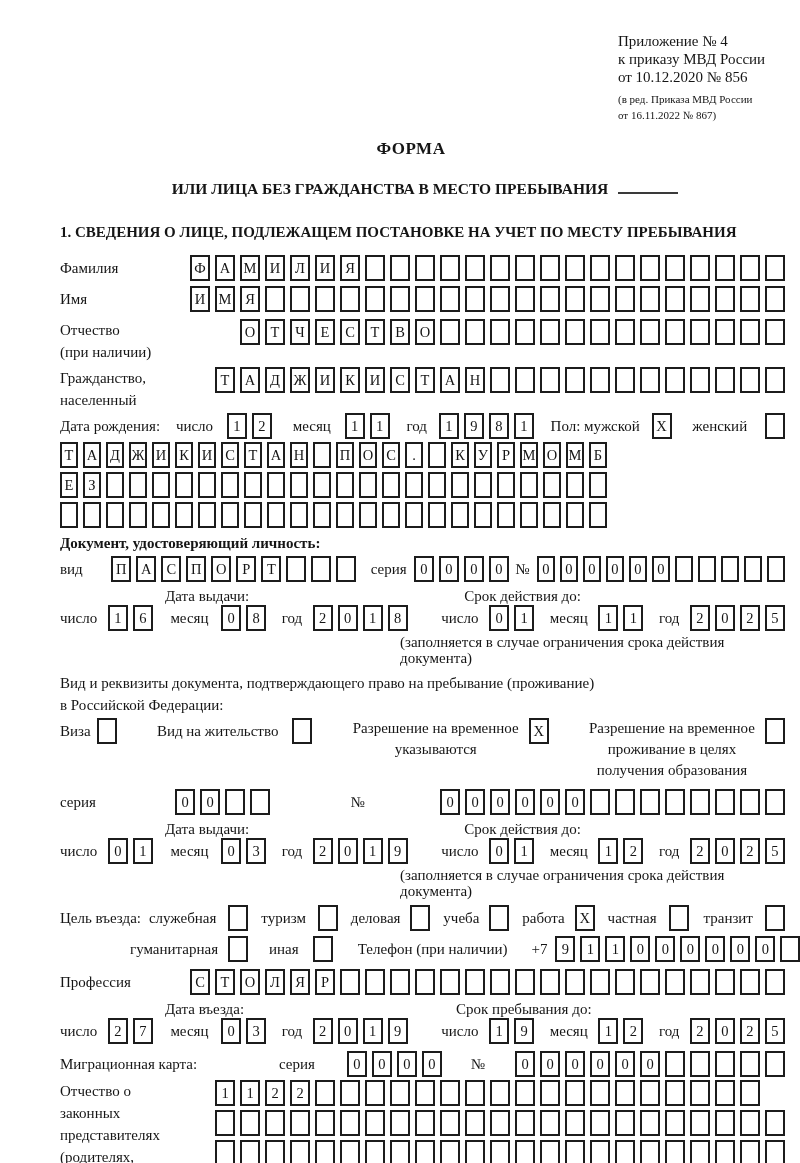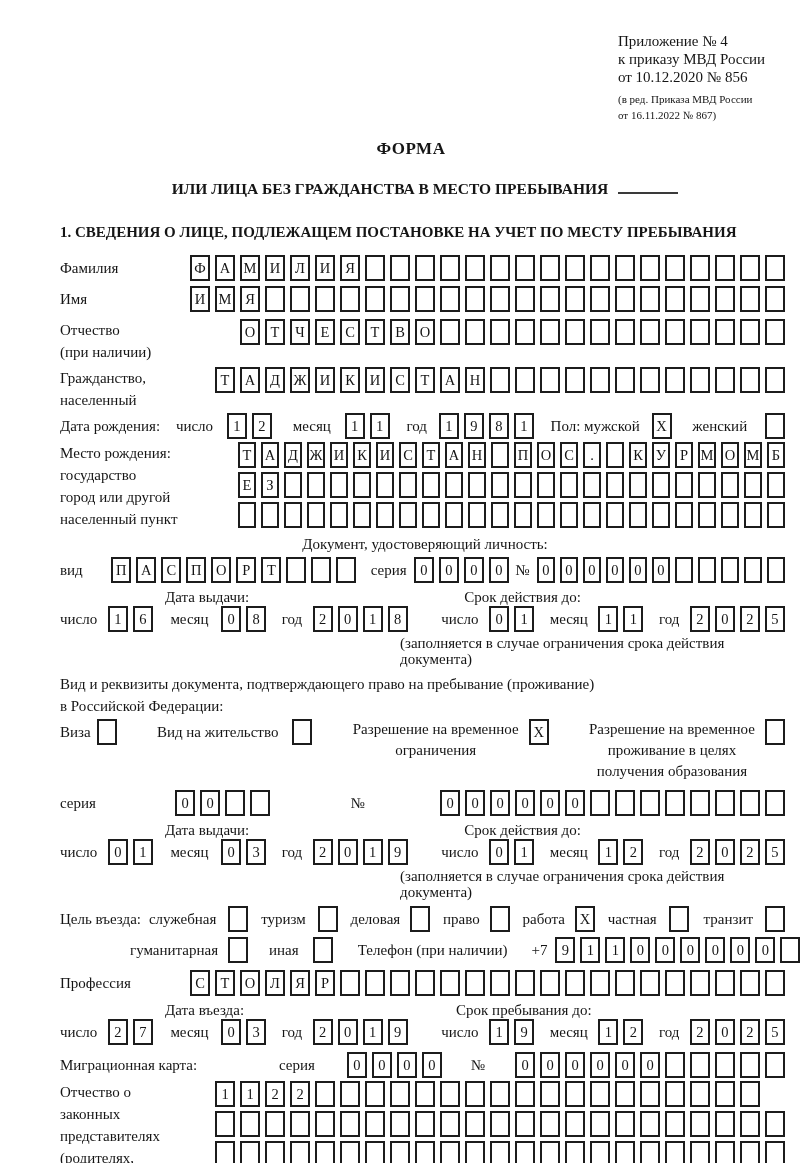--- a/index.html
+++ b/index.html
@@ -26,21 +26,21 @@
   .cell {
     display:inline-block; width:20px; height:26px; border:2px solid #1c1c1c;
     margin-right:5px; text-align:center; font-size:14.5px; line-height:22px;
     vertical-align:top; background:#fff;
   }
   .tight .cell { width:18px; margin-right:5px; }
   .mt2{margin-top:2px}.mt6{margin-top:6px}.mt8{margin-top:8px}.mt10{margin-top:10px}
   .ml6{margin-left:6px}.ml8{margin-left:8px}.ml10{margin-left:10px}.ml12{margin-left:12px}
   .ml14{margin-left:14px}.ml16{margin-left:16px}.ml20{margin-left:20px}.ml24{margin-left:24px}
   .w70{width:70px}.w110{width:110px}.w115{width:115px}.w140{width:140px}.w50{width:50px}.w185{width:185px}
-  .center-b { text-align:center; font-weight:normal; margin-top:6px; }
+  .center-b { text-align:left; font-weight:bold; margin-top:6px; }
   .date-headers { display:flex; margin-top:4px; line-height:18px;align-items:center; }
   .note { font-size:15px; line-height:16px; margin-top:2px; }
   .cellrow { margin-bottom:3px; }
   .permit-label { text-align:center; line-height:21px; white-space:nowrap; }
   .opt { display:flex; align-items:flex-start; }
 </style>
 </head>
 <body>
 
 <div class="page">
@@ -97,26 +97,20 @@
     <span class="cells ml8"><span class="cell">1</span><span class="cell">1</span></span>
     <span class="lbl ml6">год</span>
     <span class="cells ml6"><span class="cell">1</span><span class="cell">9</span><span class="cell">8</span><span class="cell">1</span></span>
     <span class="lbl ml6">Пол: мужской</span>
     <span class="cells ml6"><span class="cell">X</span></span>
     <span class="lbl ml10">женский</span>
     <span class="cells ml12"><span class="cell"></span></span>
   </div>
 
   <div class="row mt2">
-    <span class="lbl-col w140">
-      <div>Место рождения:</div>
-      <div>государство</div>
-      <div>город или другой</div>
-      <div>населенный пункт</div>
-    </span>
     <span>
       <div class="cells tight cellrow"><span class="cell">Т</span><span class="cell">А</span><span class="cell">Д</span><span class="cell">Ж</span><span class="cell">И</span><span class="cell">К</span><span class="cell">И</span><span class="cell">С</span><span class="cell">Т</span><span class="cell">А</span><span class="cell">Н</span><span class="cell"></span><span class="cell">П</span><span class="cell">О</span><span class="cell">С</span><span class="cell">.</span><span class="cell"></span><span class="cell">К</span><span class="cell">У</span><span class="cell">Р</span><span class="cell">М</span><span class="cell">О</span><span class="cell">М</span><span class="cell">Б</span></div>
       <div class="cells tight cellrow"><span class="cell">Е</span><span class="cell">З</span><span class="cell"></span><span class="cell"></span><span class="cell"></span><span class="cell"></span><span class="cell"></span><span class="cell"></span><span class="cell"></span><span class="cell"></span><span class="cell"></span><span class="cell"></span><span class="cell"></span><span class="cell"></span><span class="cell"></span><span class="cell"></span><span class="cell"></span><span class="cell"></span><span class="cell"></span><span class="cell"></span><span class="cell"></span><span class="cell"></span><span class="cell"></span><span class="cell"></span></div>
       <div class="cells tight"><span class="cell"></span><span class="cell"></span><span class="cell"></span><span class="cell"></span><span class="cell"></span><span class="cell"></span><span class="cell"></span><span class="cell"></span><span class="cell"></span><span class="cell"></span><span class="cell"></span><span class="cell"></span><span class="cell"></span><span class="cell"></span><span class="cell"></span><span class="cell"></span><span class="cell"></span><span class="cell"></span><span class="cell"></span><span class="cell"></span><span class="cell"></span><span class="cell"></span><span class="cell"></span><span class="cell"></span></div>
     </span>
   </div>
 
   <div class="center-b">Документ, удостоверяющий личность:</div>
 
   <div class="row">
@@ -158,21 +152,21 @@
       <span class="lbl">Виза</span>
       <span class="cells ml6"><span class="cell"></span></span>
     </span>
     <span class="opt ml16">
       <span class="lbl">Вид на жительство</span>
       <span class="cells ml14"><span class="cell"></span></span>
     </span>
     <span class="opt ml16">
       <span class="permit-label">
         <div>Разрешение на временное</div>
-        <div>ограничения</div>
+        <div>указываются</div>
       </span>
       <span class="cells ml10"><span class="cell">X</span></span>
     </span>
     <span class="opt ml16">
       <span class="permit-label">
         <div>Разрешение на временное</div>
         <div>проживание в целях</div>
         <div>получения образования</div>
       </span>
       <span class="cells ml10"><span class="cell"></span></span>
@@ -207,21 +201,21 @@
   <div class="note" style="margin-left:340px">(заполняется в случае ограничения срока действия документа)</div>
 
   <div class="row mt6">
     <span class="lbl">Цель въезда:</span>
     <span class="lbl ml6">служебная</span>
     <span class="cells ml10"><span class="cell"></span></span>
     <span class="lbl ml6">туризм</span>
     <span class="cells ml10"><span class="cell"></span></span>
     <span class="lbl ml6">деловая</span>
     <span class="cells ml8"><span class="cell"></span></span>
-    <span class="lbl ml6">право</span>
+    <span class="lbl ml6">учеба</span>
     <span class="cells ml8"><span class="cell"></span></span>
     <span class="lbl ml6">работа</span>
     <span class="cells ml8"><span class="cell">X</span></span>
     <span class="lbl ml6">частная</span>
     <span class="cells ml10"><span class="cell"></span></span>
     <span class="lbl ml8">транзит</span>
     <span class="cells ml10"><span class="cell"></span></span>
   </div>
   <div class="row">
     <span class="lbl" style="margin-left:70px">гуманитарная</span>

